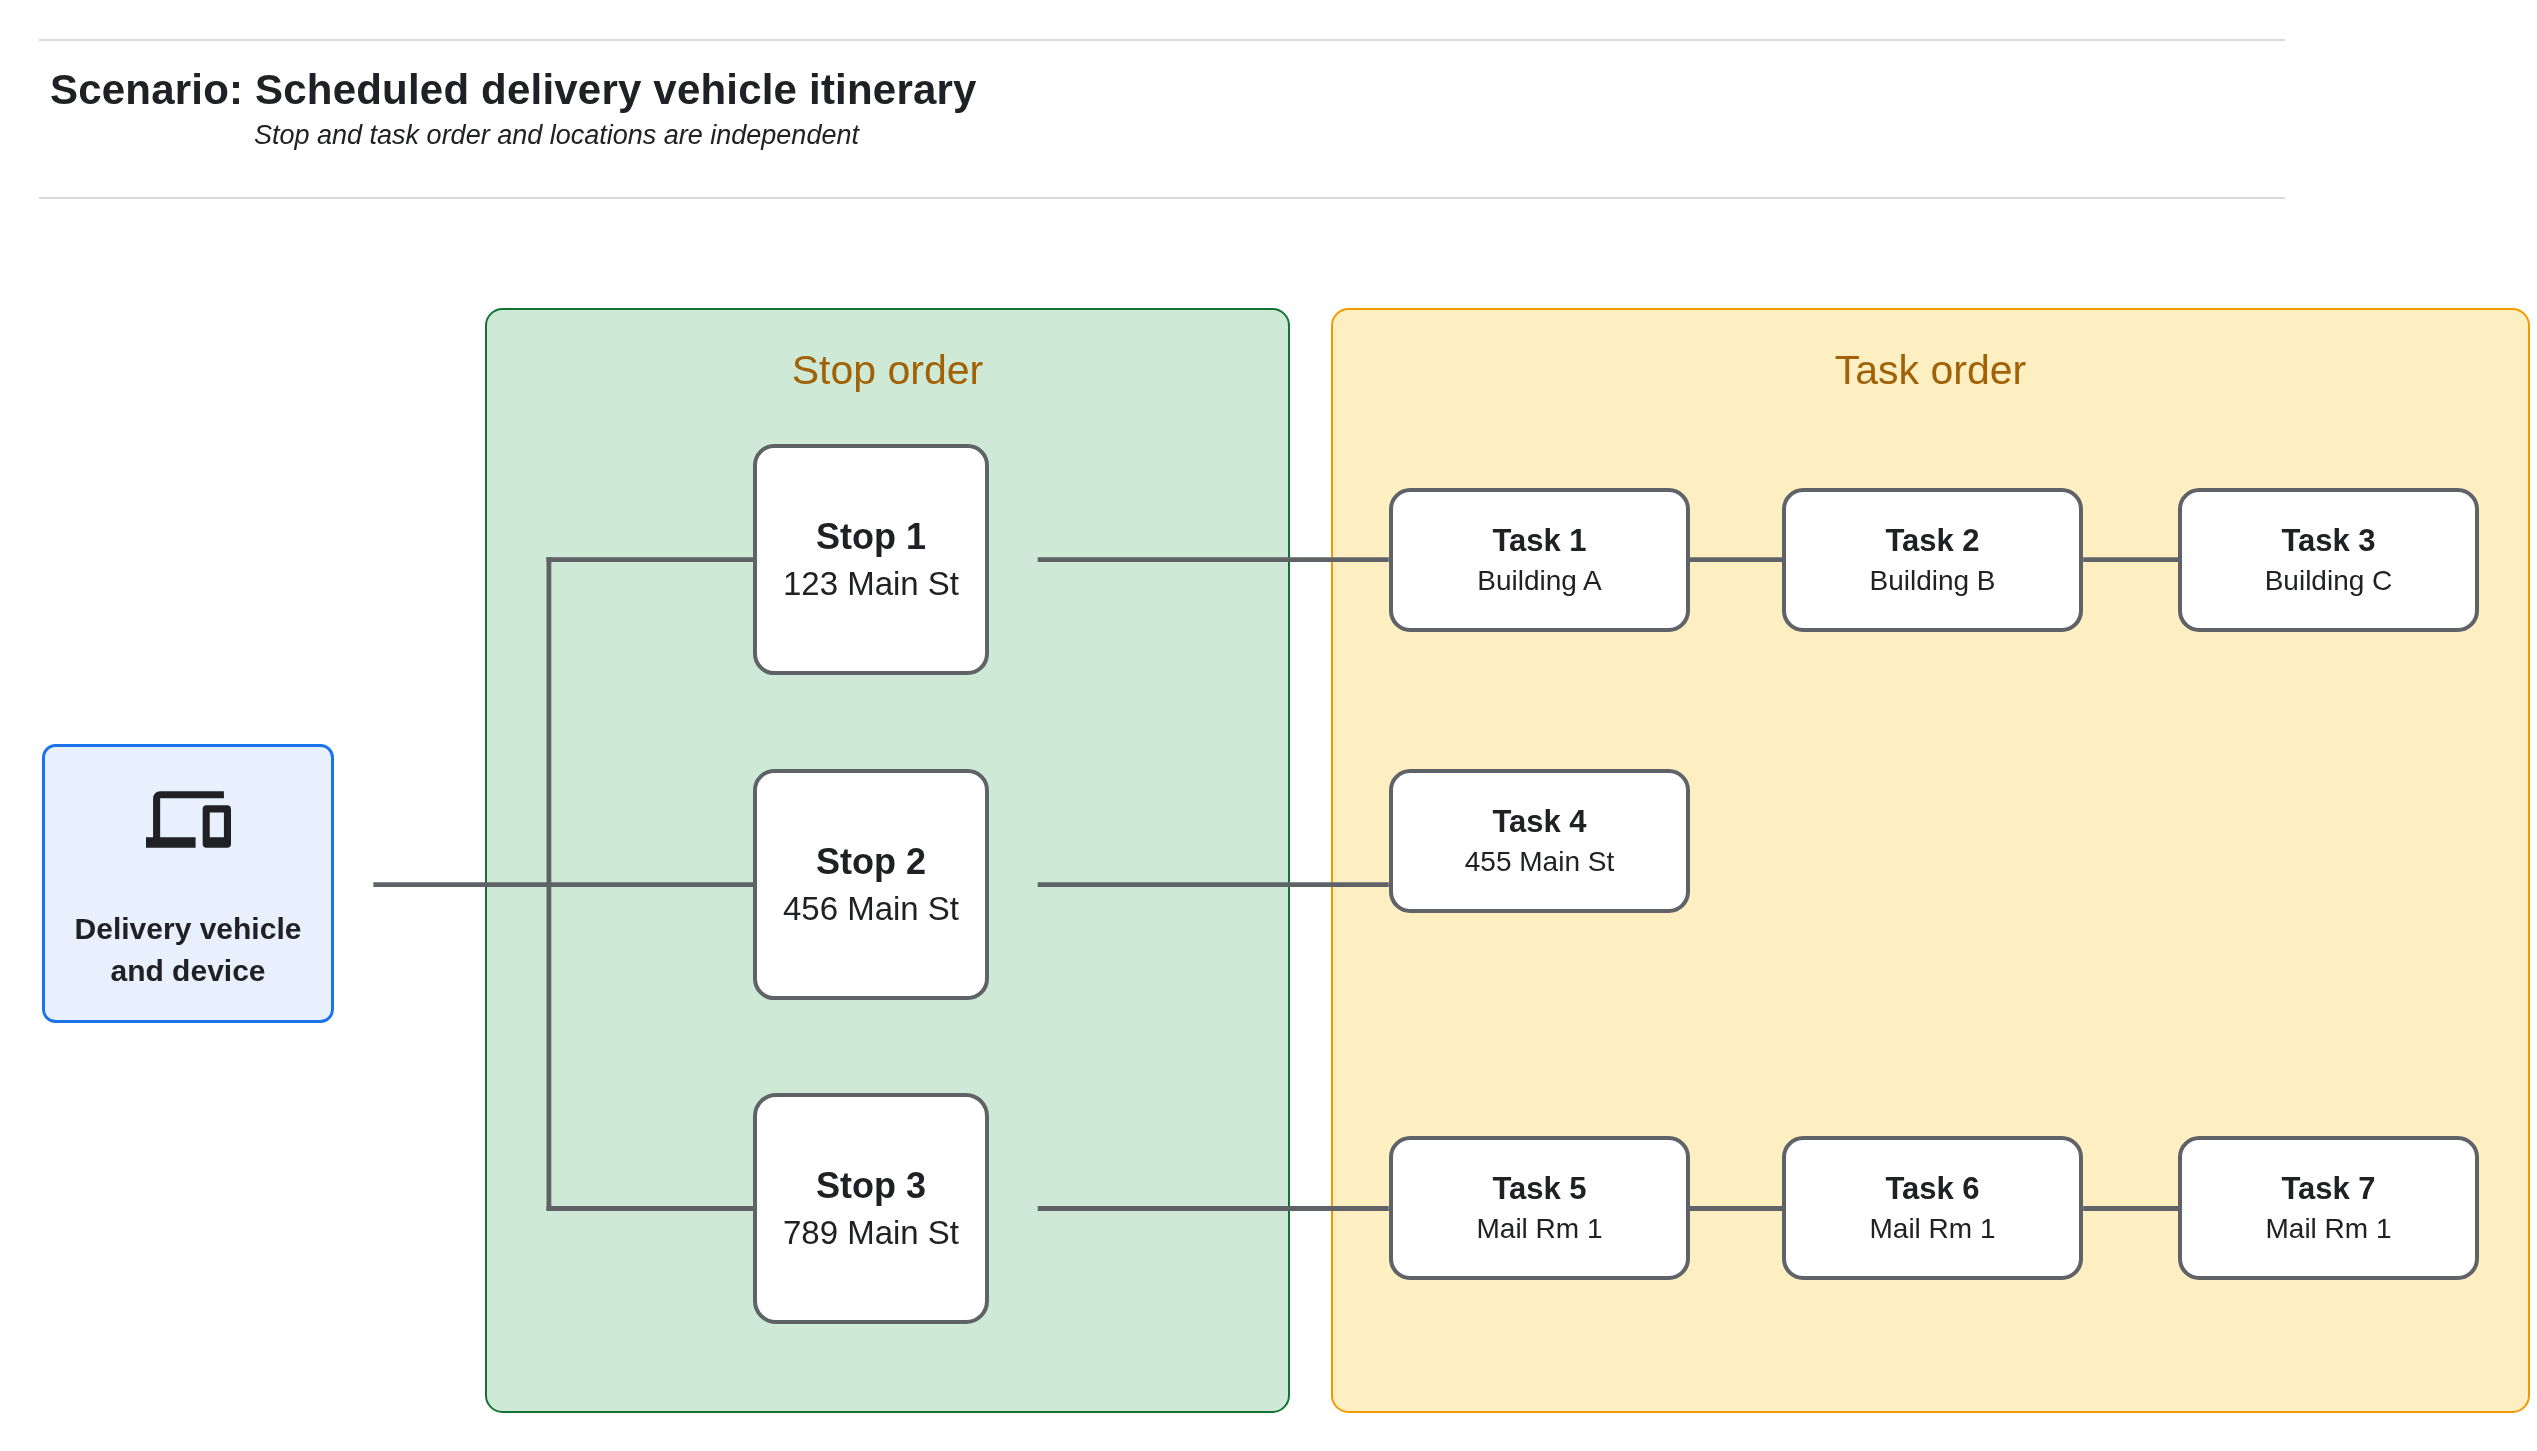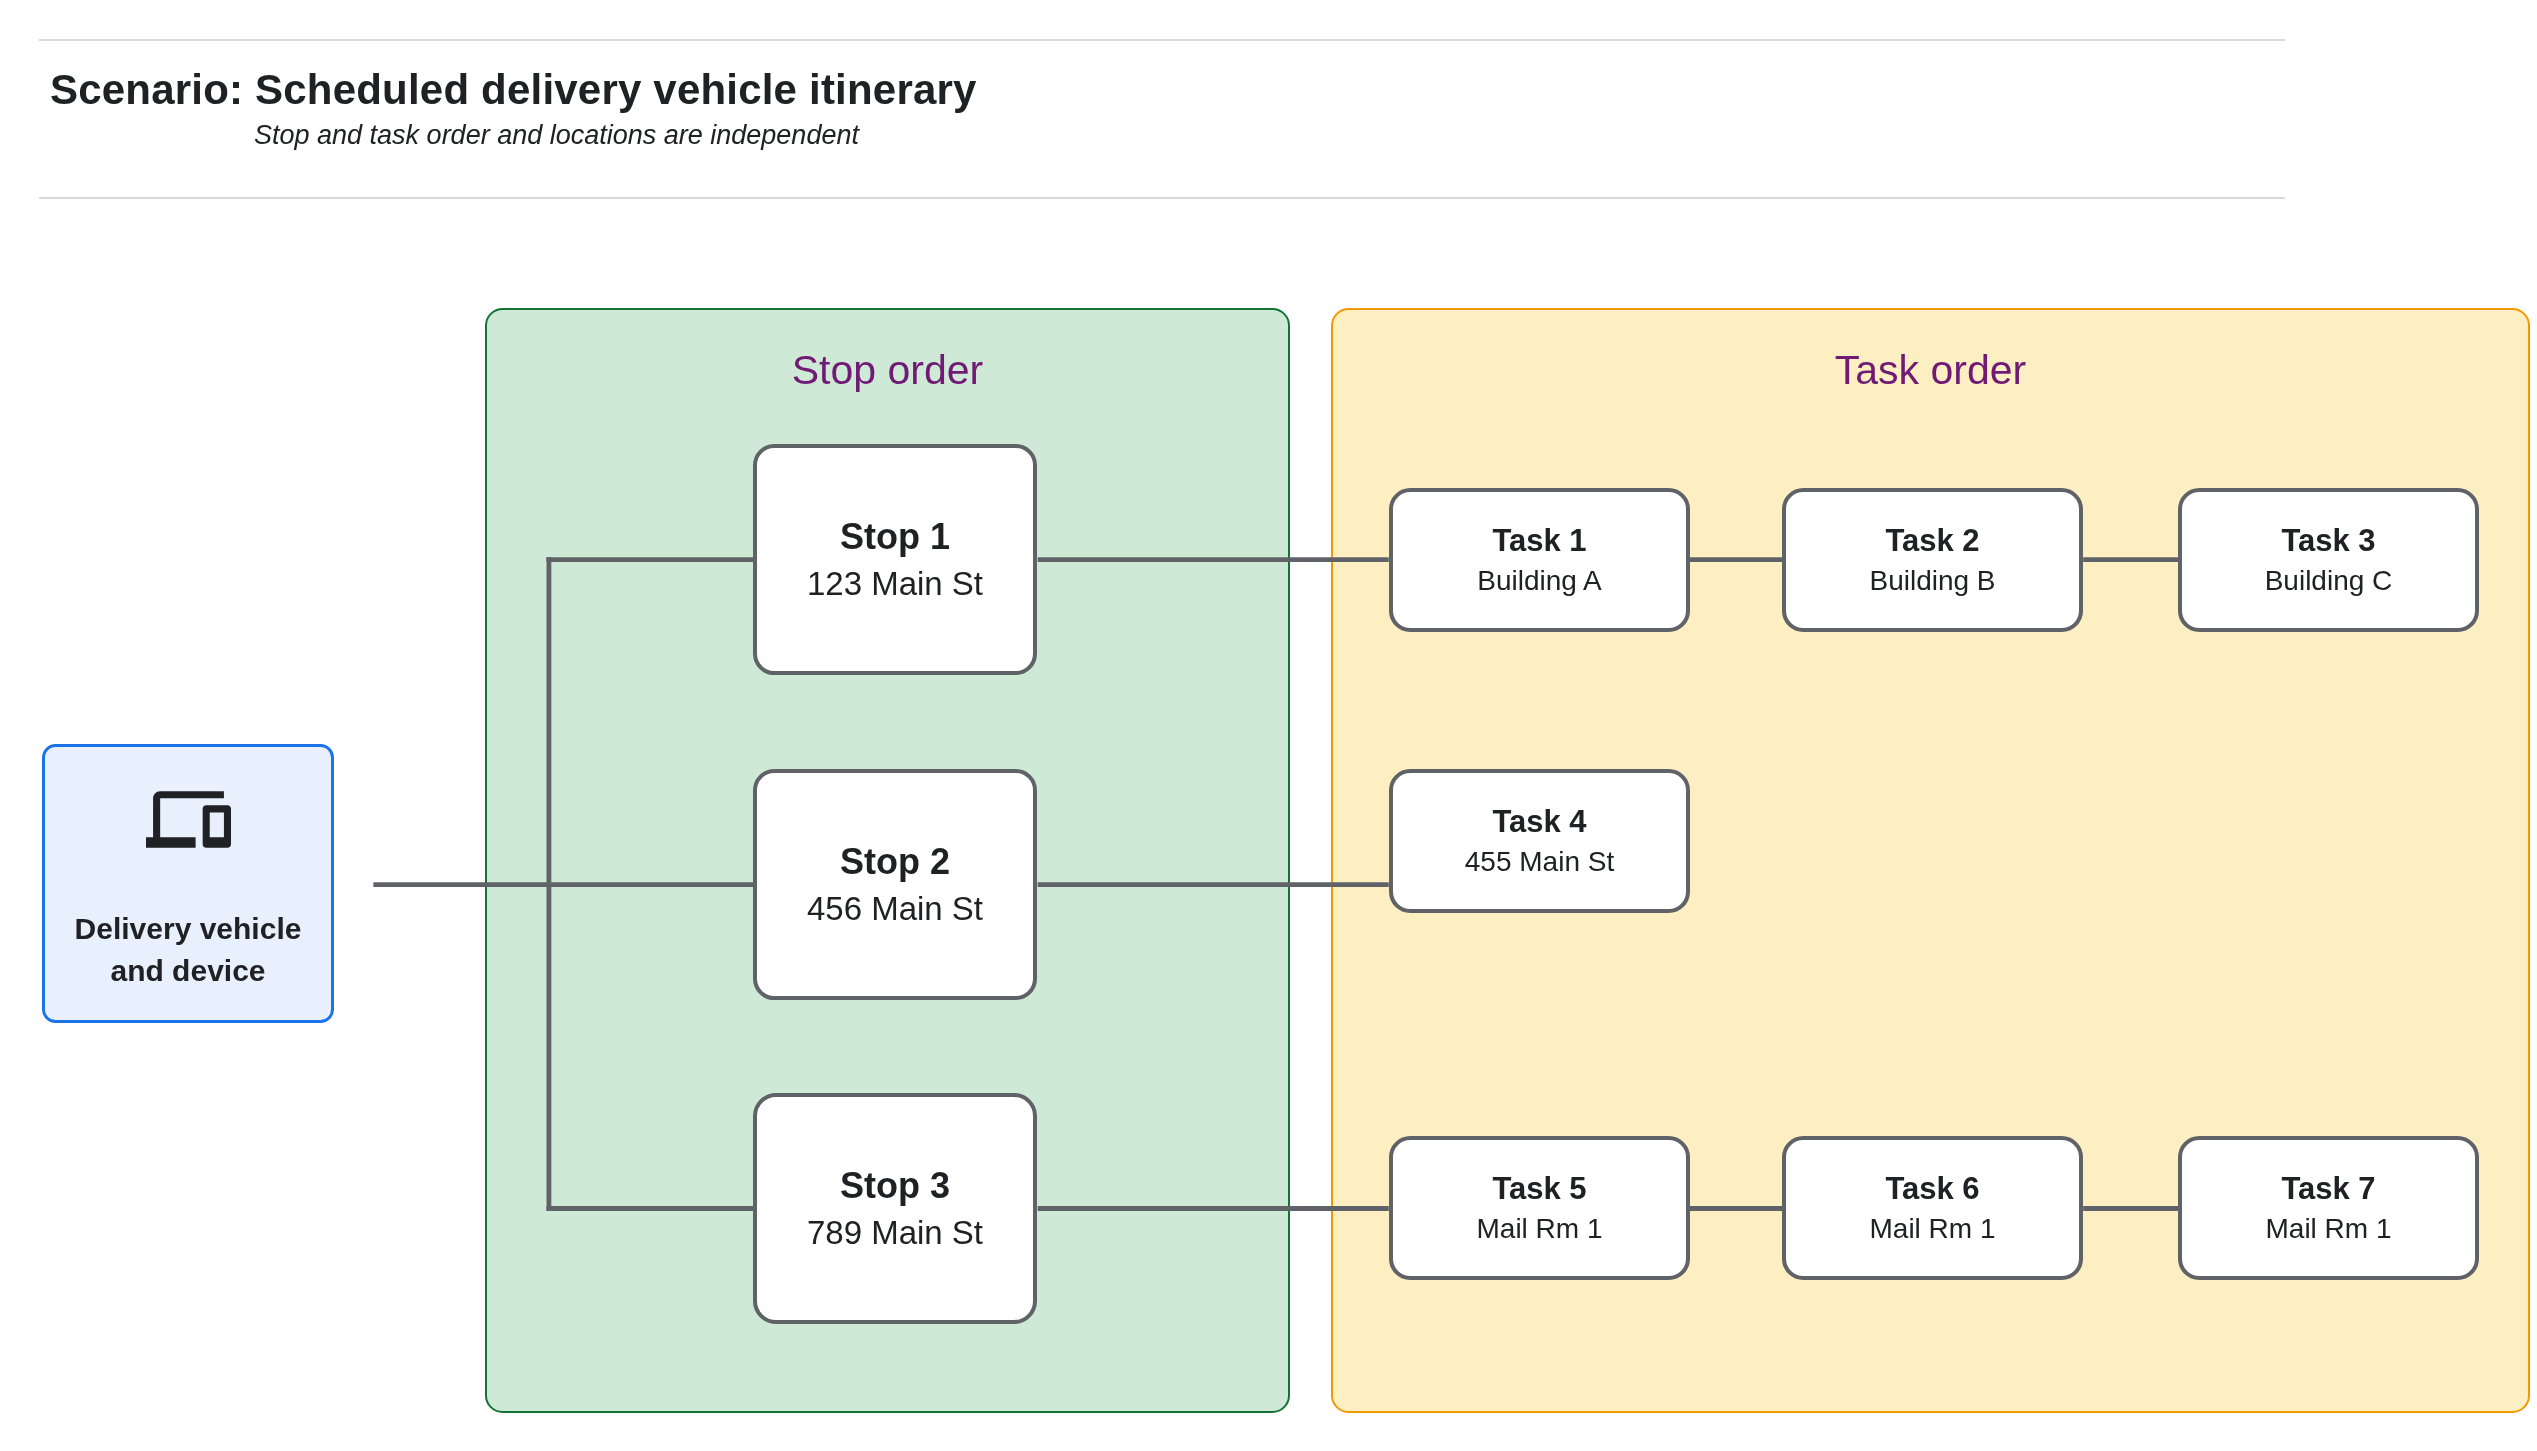--- a/index.html
+++ b/index.html
@@ -61,21 +61,21 @@
     background: #feefc3;
     border: 2.9px solid #f29900;
   }
   .panel-title {
     position: absolute;
     left: 0; right: 0;
     top: 37px;
     text-align: center;
     font-size: 41px;
     font-weight: normal;
-    color: #701a75;
+    color: #a16207;
   }
 
   svg.connectors {
     position: absolute;
     left: 0; top: 0;
     z-index: 2;
   }
 
   .node {
     position: absolute;
@@ -83,21 +83,21 @@
     border: 4.8px solid #5f6368;
     border-radius: 21.3px;
     box-sizing: border-box;
     display: flex;
     flex-direction: column;
     align-items: center;
     justify-content: center;
     text-align: center;
     z-index: 3;
   }
-  .stop-node { left: 753px; width: 284px; height: 231px; }
+  .stop-node { left: 753px; width: 236px; height: 231px; }
   .stop-node .node-title { font-size: 36px; font-weight: bold; line-height: 48px; }
   .stop-node .node-sub   { font-size: 33px; font-weight: normal; line-height: 45px; }
 
   .task-node { width: 301px; height: 144px; }
   .task-node .node-title { font-size: 31px; font-weight: bold; line-height: 42px; }
   .task-node .node-sub   { font-size: 28px; font-weight: normal; line-height: 38px; }
 
   .stop1 { top: 444px; }
   .stop2 { top: 769px; }
   .stop3 { top: 1093px; border-radius: 23px; }

